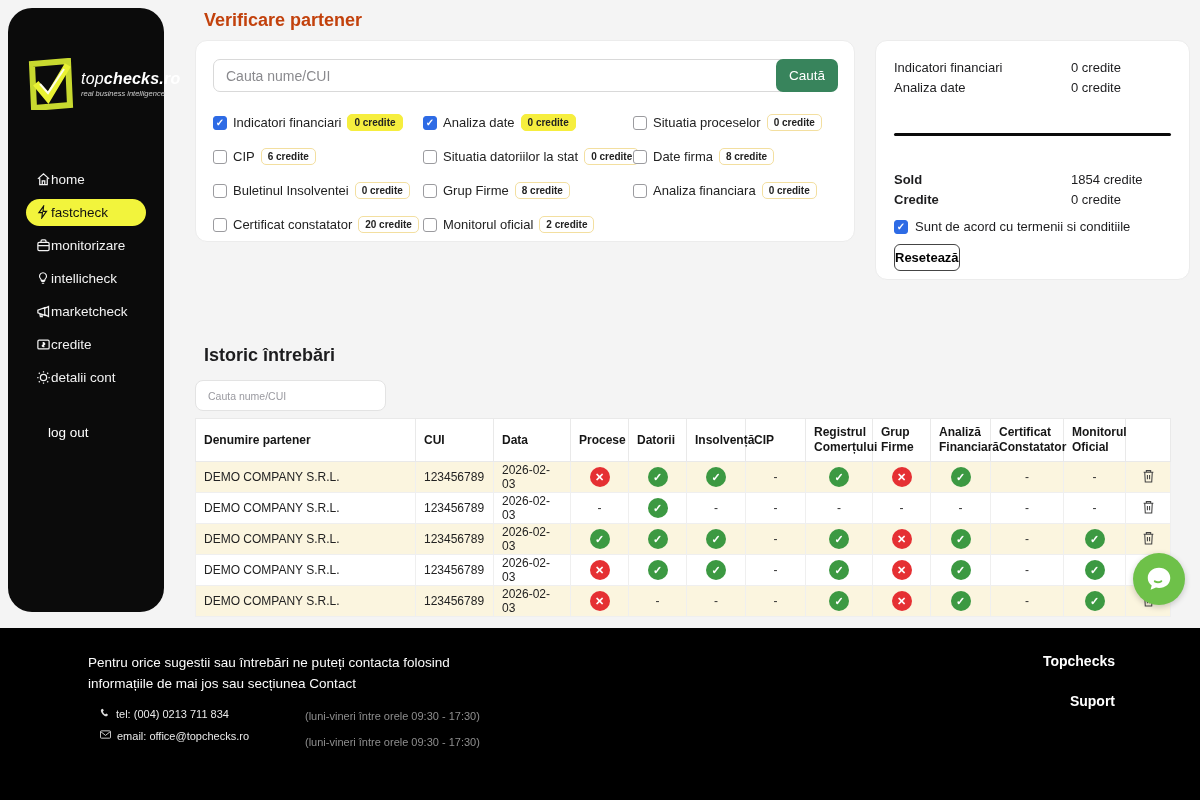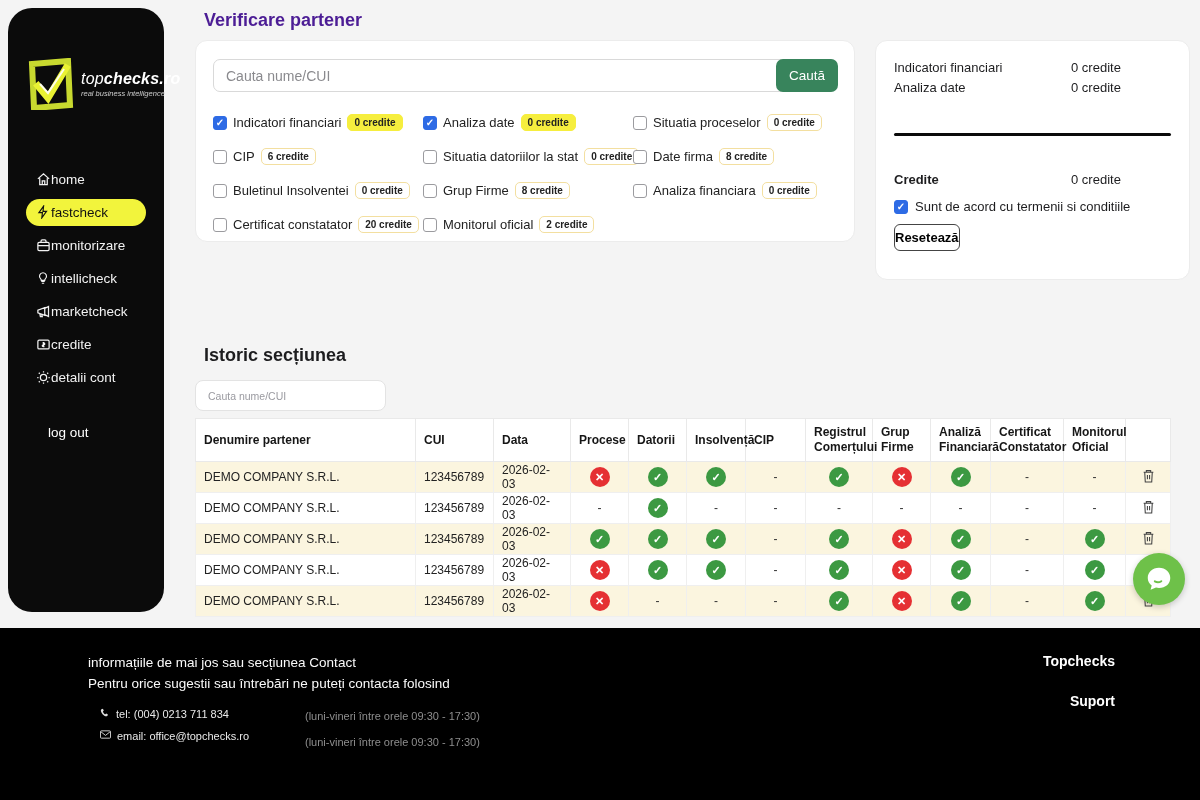--- a/index.html
+++ b/index.html
@@ -16,21 +16,21 @@
   .logo-title b { font-weight:bold; }
   .logo-tagline { font-size:7.5px; font-style:italic; color:#cfcfcf; margin-top:3px; }
   .nav { position:absolute; left:0; top:158px; width:100%; }
   .nav-item { display:flex; align-items:center; height:27px; margin:0 18px 6px 18px;
     padding:0 10px; font-size:13.5px; color:#f2f2f2; border-radius:14px; cursor:pointer; }
   .nav-item .nav-ico { width:15px; height:15px; display:inline-flex; }
   .nav-item.active { background:#f2f43c; color:#111; }
   .logout { position:absolute; left:40px; top:417px; font-size:13.5px; color:#fff; cursor:pointer; }
 
   
-  .main-title { position:absolute; left:204px; top:10px; font-size:18px; font-weight:700; color:#4c1d95; }
+  .main-title { position:absolute; left:204px; top:10px; font-size:18px; font-weight:700; color:#c2410c; }
   .card { background:#fff; border-radius:12px; border:1px solid #ececec; }
   .search-card { position:absolute; left:195px; top:40px; width:660px; height:202px; padding:18px 17px; }
   .search-row { position:relative; height:33px; }
   .search-input { width:100%; height:33px; border:1px solid #d9d9d9; border-radius:7px;
     padding:0 12px; font-size:14px; color:#333; font-family:"Liberation Sans",sans-serif; outline:none; }
   .search-input::placeholder { color:#8a8a8e; }
   .search-btn { position:absolute; right:-1px; top:0; height:33px; padding:8px 13px;
     background:#38845c; color:#fff; border:none; border-radius:7px; font-size:13.5px;
     font-family:"Liberation Sans",sans-serif; cursor:pointer; }
   .opt-grid { display:grid; grid-template-columns:210px 210px 206px; row-gap:17px; margin-top:22px; }
@@ -239,31 +239,35 @@
   <div class="sum-line">
     <span>Indicatori financiari</span>
       <span class="v">0 credite</span>
   </div>
   <div class="sum-line">
     <span>Analiza date</span>
       <span class="v">0 credite</span>
   </div>
   <div class="sum-divider"></div>
   <div class="sum-line bold">
+    <span>Sold</span>
+      <span class="v">1854 credite</span>
+  </div>
+  <div class="sum-line bold">
     <span>Credite</span>
       <span class="v">0 credite</span>
   </div>
   <div class="terms">
     <span class="cbx on">✓</span>
     <span>Sunt de acord cu termenii si conditiile</span>
   </div>
   <button class="reset-btn">Resetează</button>
 </div>
 
-<div class="hist-title">Istoric secțiunea</div>
+<div class="hist-title">Istoric întrebări</div>
 <input class="hist-search" placeholder="Cauta nume/CUI" style="">
 <table class="hist" id="histTable">
   <colgroup>
     <col style="width:220px">
       <col style="width:78px">
       <col style="width:77px">
       <col style="width:58px">
     <col style="width:58px">
       <col style="width:59px">
       <col style="width:60px">
@@ -375,22 +379,22 @@
         <td class="ccenter"><span class="st ok">✓</span></td>
         <td class="ccenter"><button class="trash-btn"><span><svg width="13" height="14" viewBox="0 0 24 26" fill="none" stroke="#444" stroke-width="2">
                 <path d="M3 6h18M8 6V3h8v3M5 6l1 18h12l1-18M10 11v8M14 11v8"></path>
               </svg></span></button></td>
       </tr>
     </tbody>
 </table>
 
 <div class="footer">
   <div class="f-msg">
+    <div>Pentru orice sugestii sau întrebări ne puteți contacta folosind</div>
     <div>informațiile de mai jos sau secțiunea Contact</div>
-    <div>Pentru orice sugestii sau întrebări ne puteți contacta folosind</div>
   </div>
   <div class="f-contact">
     <div class="row">
       <svg width="10" height="10" viewBox="0 0 24 24">
           <path d="M6 2c1 0 3 3 3 4 0 1-2 2-2 3s4 6 5 6 2-2 3-2 4 2 4 3-2 4-4 4C9 20 2 11 2 6c0-2 3-4 4-4z" fill="#ddd"></path>
         </svg>
       <span>tel: (004) 0213 711 834</span>
     </div>
     <div class="row">
       <svg width="11" height="9" viewBox="0 0 24 18">

